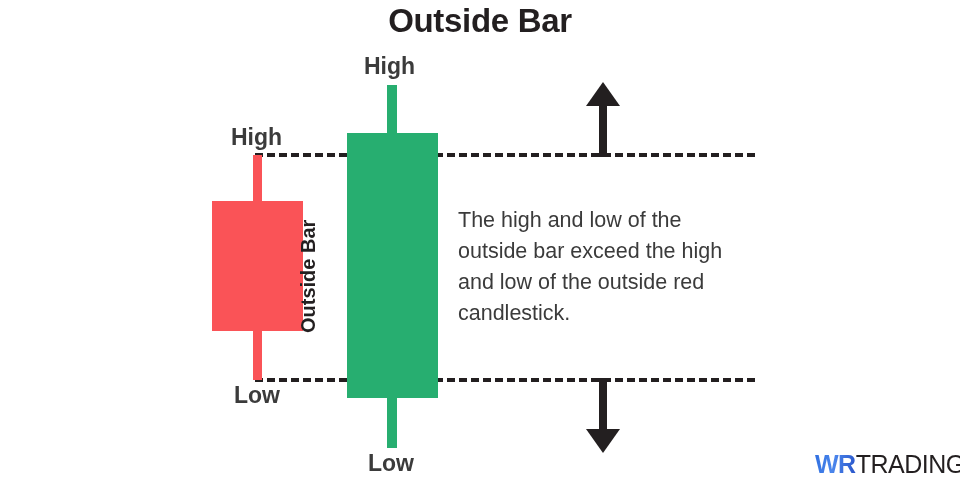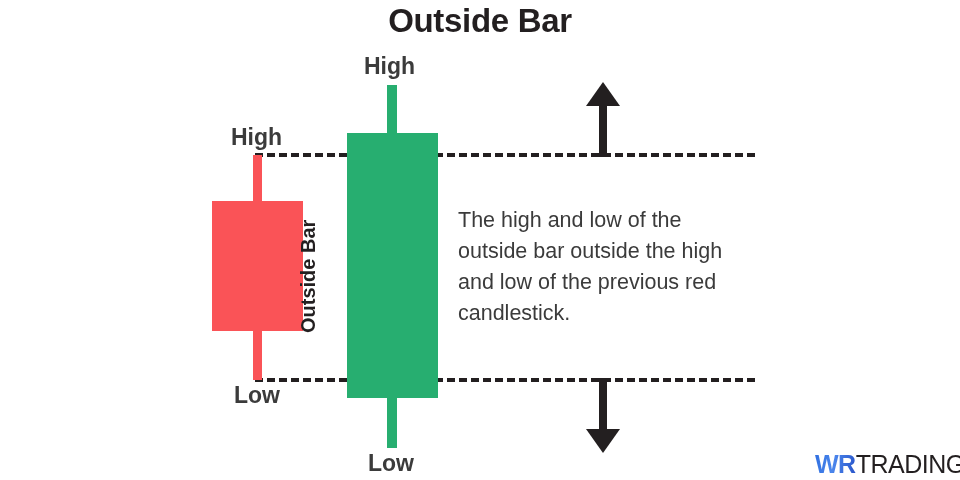--- a/index.html
+++ b/index.html
@@ -146,21 +146,21 @@
   <div class="candle-body" id="green-body" style="background:#27AE70;"></div>
   <div class="candle-wick" id="green-wick-lower" style="background:#27AE70;"></div>
 
   <div class="label" id="label-red-high">High</div>
   <div class="label" id="label-red-low">Low</div>
   <div class="label" id="label-green-high">High</div>
   <div class="label" id="label-green-low">Low</div>
 
   <div id="label-outside-bar">Outside Bar</div>
 
-  <div class="description">The high and low of the outside bar outside the high and low of the previous red candlestick.</div>
+  <div class="description">The high and low of the outside bar exceed the high and low of the outside red candlestick.</div>
 
   <svg class="arrow" id="arrow-up" style="left:583px; top:82px;" width="40" height="75" viewBox="0 0 40 75">
     <rect x="16" y="20" width="8" height="55" fill="#231f20"></rect>
     <polygon points="20,0 37,24 3,24" fill="#231f20"></polygon>
   </svg>
 
   <svg class="arrow" id="arrow-down" style="left:583px; top:378px;" width="40" height="75" viewBox="0 0 40 75">
     <rect x="16" y="0" width="8" height="55" fill="#231f20"></rect>
     <polygon points="20,75 37,51 3,51" fill="#231f20"></polygon>
   </svg>

